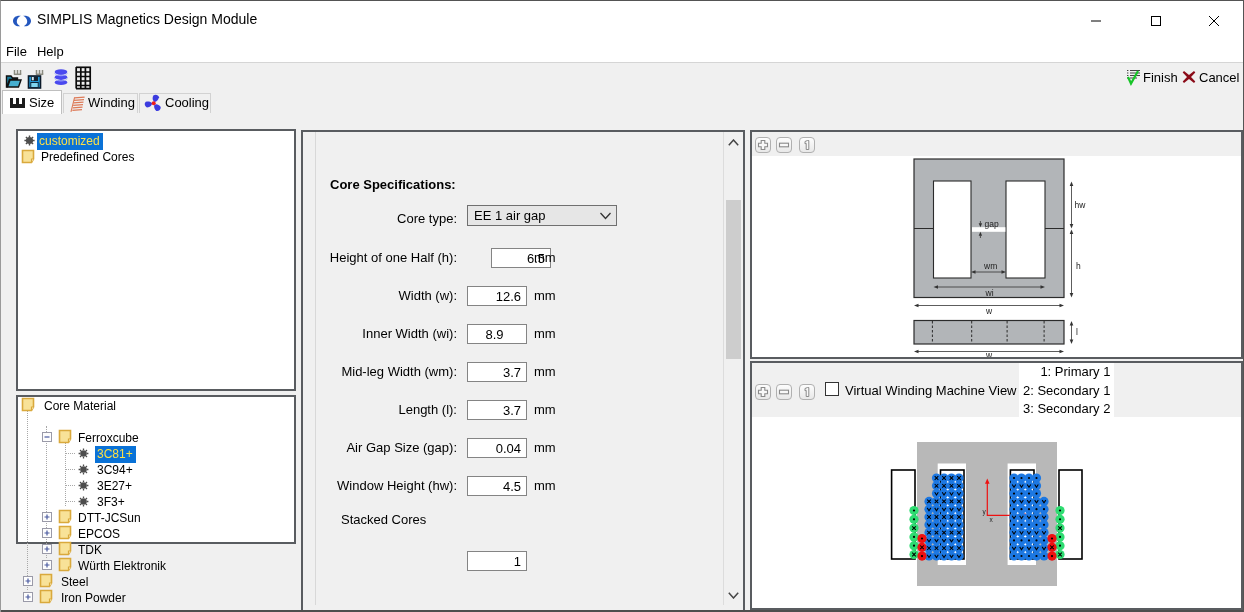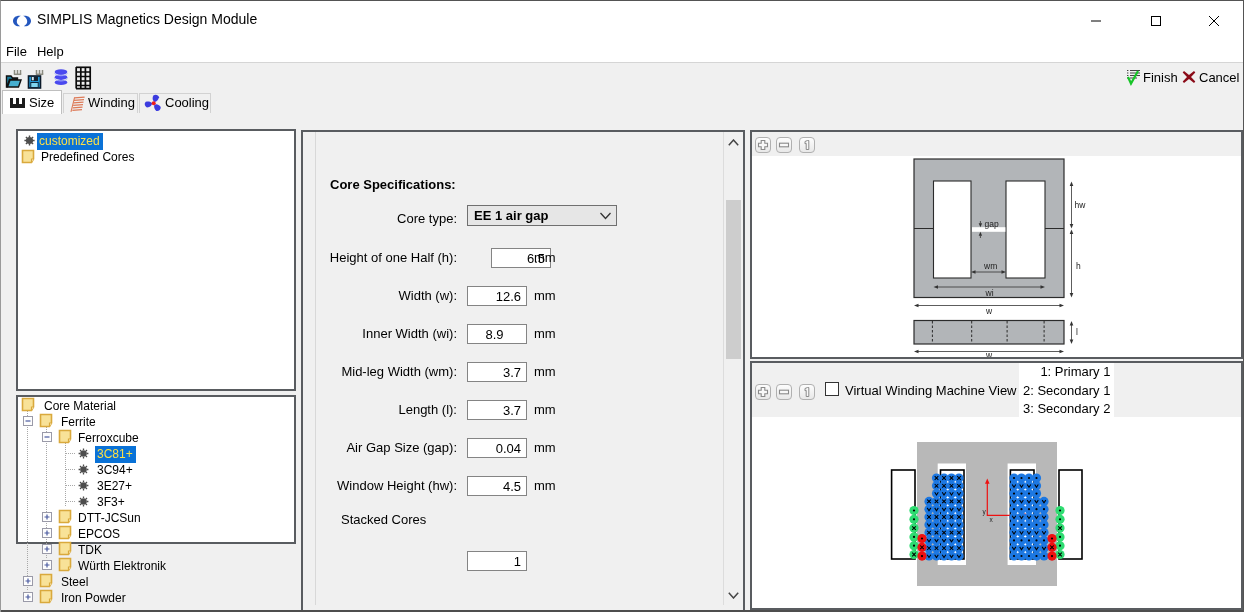--- a/index.html
+++ b/index.html
@@ -178,31 +178,20 @@
     <div style="position:absolute;left:9px;top:13px;width:1px;height:180px;border-left:1px dotted #a8a8a8;"></div>
     <div style="position:absolute;left:28px;top:29px;width:1px;height:132px;border-left:1px dotted #a8a8a8;"></div>
     <div style="position:absolute;left:47px;top:45px;width:1px;height:64px;border-left:1px dotted #a8a8a8;"></div>
     <div class="trow" style="left:0;top:0px;width:276px;">
         <svg style="position:absolute;left:3px;top:0px" width="14" height="15" viewBox="0 0 14 15">
           <path d="M1.5 1.5 H12.5 V10 L10.5 13.5 H1.5 Z" fill="#f8e298" stroke="#d9a93c" stroke-width="1.6"></path>
           <path d="M10.5 13.5 L10.5 10 L12.5 10" fill="#fdf3cf" stroke="#d9a93c" stroke-width="1.2"></path>
         </svg>
         <div class="lbl" style="left:24px;">Core Material</div>
       </div>
-    <div class="trow" style="left:0;top:16px;width:276px;">
-        <svg style="position:absolute;left:5px;top:3px" width="10" height="10" viewBox="0 0 10 10">
-          <rect x="0.5" y="0.5" width="9" height="9" fill="#fdfdfd" stroke="#9a9aa8" stroke-width="1"></rect>
-          <path d="M2.5 5 H7.5" stroke="#4a5aa0" stroke-width="1.2"></path>
-        </svg>
-        <svg style="position:absolute;left:21px;top:0px" width="14" height="15" viewBox="0 0 14 15">
-          <path d="M1.5 1.5 H12.5 V10 L10.5 13.5 H1.5 Z" fill="#f8e298" stroke="#d9a93c" stroke-width="1.6"></path>
-          <path d="M10.5 13.5 L10.5 10 L12.5 10" fill="#fdf3cf" stroke="#d9a93c" stroke-width="1.2"></path>
-        </svg>
-        <div class="lbl" style="left:41px;">Ferrite</div>
-      </div>
     <div class="trow" style="left:0;top:32px;width:276px;">
         <svg style="position:absolute;left:24px;top:3px" width="10" height="10" viewBox="0 0 10 10">
           <rect x="0.5" y="0.5" width="9" height="9" fill="#fdfdfd" stroke="#9a9aa8" stroke-width="1"></rect>
           <path d="M2.5 5 H7.5" stroke="#4a5aa0" stroke-width="1.2"></path>
         </svg>
         <svg style="position:absolute;left:40px;top:0px" width="14" height="15" viewBox="0 0 14 15">
           <path d="M1.5 1.5 H12.5 V10 L10.5 13.5 H1.5 Z" fill="#f8e298" stroke="#d9a93c" stroke-width="1.6"></path>
           <path d="M10.5 13.5 L10.5 10 L12.5 10" fill="#fdf3cf" stroke="#d9a93c" stroke-width="1.2"></path>
         </svg>
         <div class="lbl" style="left:58px;">Ferroxcube</div>
@@ -313,21 +302,21 @@
         </svg>
         <div class="lbl" style="left:41px;">Iron Powder</div>
       </div>
   </div>
 </div>
 <div class="abs panel" id="panelM">
   <div class="inner"></div>
   <div style="position:absolute;left:27px;top:45px;font-weight:bold;font-size:13px;">Core Specifications:</div>
   <div class="flabel" style="left:4px;top:79px;">Core type:</div>
   <div style="position:absolute;left:164px;top:73px;width:150px;height:21px;background:#e6e6e6;border:1px solid #707070;">
-    <span style="position:absolute;left:6px;top:2px;font-size:13px;font-weight:bold;">EE 1 air gap</span>
+    <span style="position:absolute;left:6px;top:2px;font-size:13px;">EE 1 air gap</span>
     <svg style="position:absolute;right:5px;top:6px" width="11" height="8" viewBox="0 0 11 8">
         <path d="M0.5 1 L5.5 6.5 L10.5 1" fill="none" stroke="#333" stroke-width="1.3"></path>
       </svg>
   </div>
   <div class="flabel" style="left:4px;top:118px;">Height of one Half (h):</div>
   <div class="finput" style="left:156px;top:116px;margin-left:32px;">6.5</div>
   <div class="fmm" style="left:231px;top:118px;">mm</div>
   <div class="flabel" style="left:4px;top:156px;">Width (w):</div>
   <div class="finput" style="left:164px;top:154px;">12.6</div>
   <div class="fmm" style="left:231px;top:156px;">mm</div>

